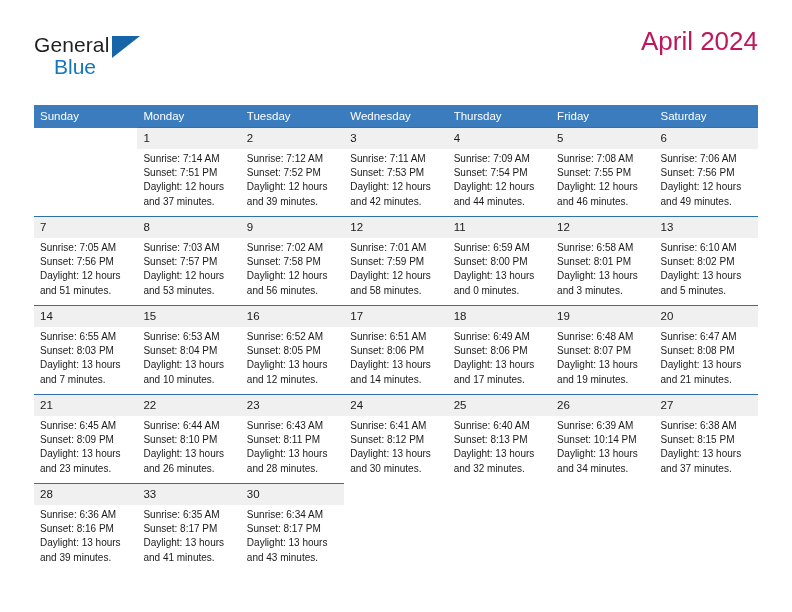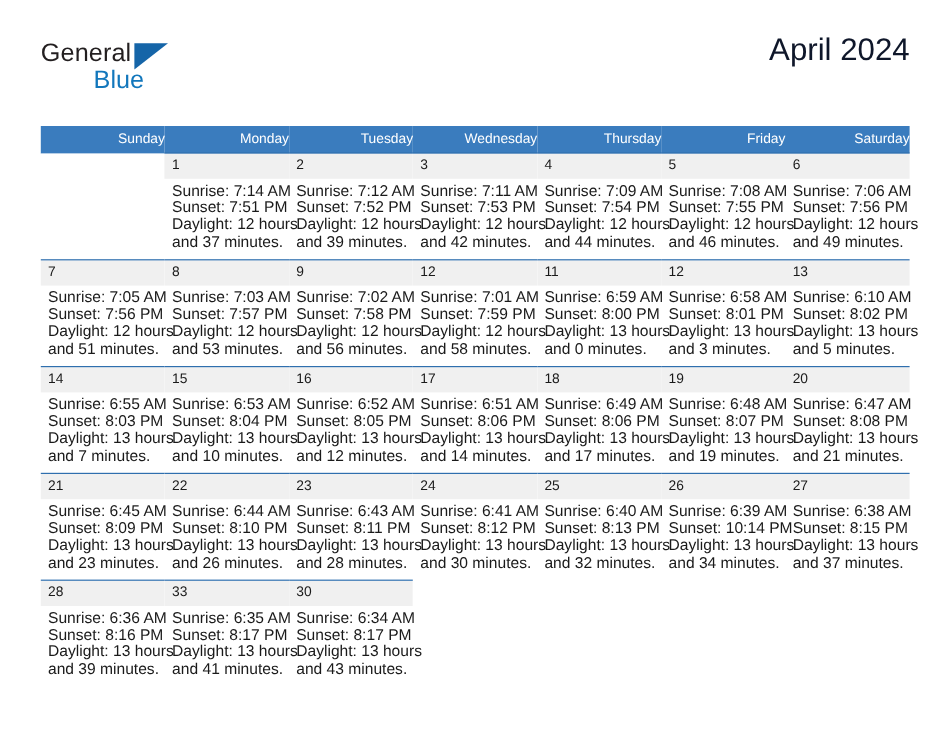--- a/index.html
+++ b/index.html
@@ -45,41 +45,40 @@
     color: #231f20;
     font-family: "Liberation Sans", sans-serif;
   }
   .logo-blue {
     position: absolute;
     left: 20px;
     top: 22px;
     font-size: 21px;
     color: #1277bc;
     font-family: "Liberation Sans", sans-serif;
-    margin-left: 24px;
   }
   .logo-triangle {
     position: absolute;
     left: 78px;
     top: 3px;
     width: 0;
     height: 0;
     border-left: 28px solid #1565a8;
     border-bottom: 22px solid transparent;
   }
 
   .title-block {
     position: absolute;
     right: 0;
     top: 0;
     text-align: right;
   }
   .cal-title {
     font-size: 26px;
-    color: #0f172a;
+    color: #be185d;
     line-height: 34px;
     white-space: nowrap;
   }
   .cal-subtitle {
     font-size: 13.5px;
     color: #1a1a1a;
     line-height: 20px;
     margin-top: 6px;
     white-space: nowrap;
   }
@@ -91,21 +90,21 @@
     top: 105px;
     width: 724px;
     border-collapse: collapse;
     table-layout: fixed;
   }
   .calendar th {
     background: #3a7cbe;
     color: #ffffff;
     font-weight: normal;
     font-size: 11.5px;
-    text-align: right;
+    text-align: left;
     padding: 5px 0 5px 6px;
     height: 10px;
     line-height: 12px;
   }
   .calendar td {
     vertical-align: top;
     padding: 0;
     width: 103.4px;
     height: 88px;
     background: #ffffff;
@@ -123,21 +122,21 @@
     line-height: 14px;
     padding: 3px 0 4px 6px;
     color: #1a1a1a;
   }
   td.empty .daynum {
     background: transparent;
     color: transparent;
   }
   .details {
     padding: 3px 4px 0 6px;
-    font-size: 13px;
+    font-size: 10px;
     line-height: 14.2px;
     color: #1a1a1a;
   }
   .details div {
     white-space: nowrap;
   }
 </style>
 </head>
 <body>
 

